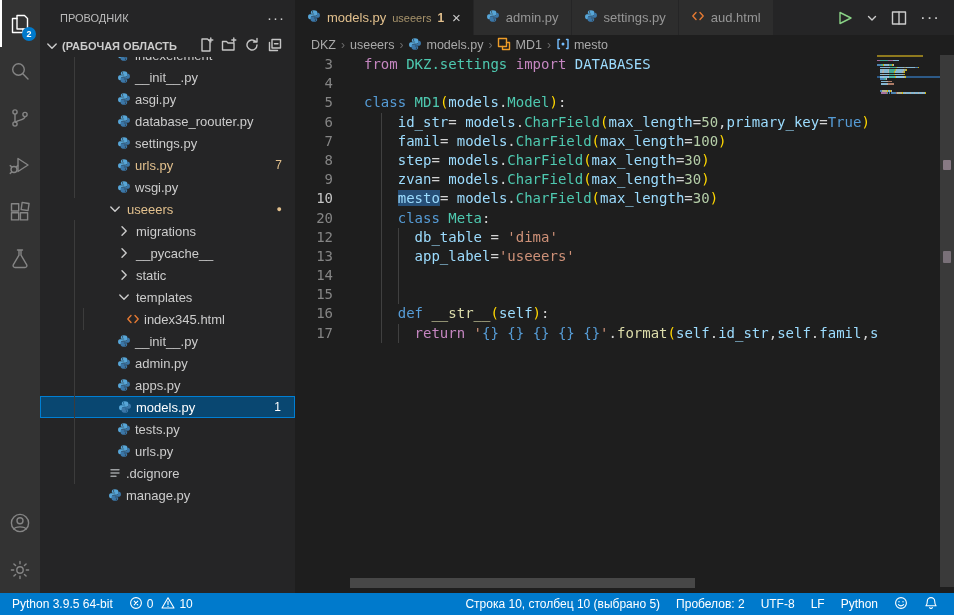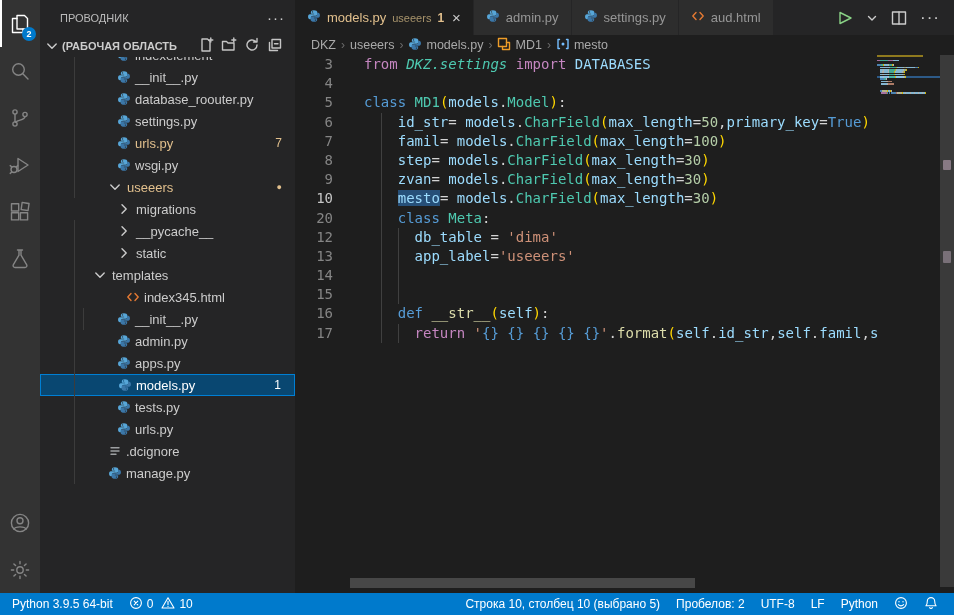--- a/index.html
+++ b/index.html
@@ -182,20 +182,29 @@
         </span>
         <span class="tlabel">__init__.py</span>
       </div>
       <div class="trow" style="padding-left: 76px;">
         <span class="ticon">
           <svg width="14" height="14" viewBox="0 0 16 16">
             <path fill="#57A6D8" d="M7.9 1.3c-2.3 0-3.5 1-3.5 2.5v1.7h3.7v.6H3.2c-1.3 0-2 1.1-2 2.8 0 1.7.8 2.9 2 2.9h1.3V9.9c0-1.3 1-2.3 2.3-2.3h3c1.2 0 2-.9 2-2V3.8c0-1.5-1.6-2.5-3.9-2.5zM6.4 2.7a.65.65 0 110 1.3.65.65 0 010-1.3z"></path>
             <path fill="#3B77A8" d="M8.1 14.7c2.3 0 3.5-1 3.5-2.5v-1.7H7.9v-.6h4.9c1.3 0 2-1.1 2-2.8 0-1.7-.8-2.9-2-2.9h-1.3v1.9c0 1.3-1 2.3-2.3 2.3h-3c-1.2 0-2 .9-2 2v1.8c0 1.5 1.6 2.5 3.9 2.5zm1.5-1.4a.65.65 0 110-1.3.65.65 0 010 1.3z"></path>
           </svg>
         </span>
+        <span class="tlabel">asgi.py</span>
+      </div>
+      <div class="trow" style="padding-left: 76px;">
+        <span class="ticon">
+          <svg width="14" height="14" viewBox="0 0 16 16">
+            <path fill="#57A6D8" d="M7.9 1.3c-2.3 0-3.5 1-3.5 2.5v1.7h3.7v.6H3.2c-1.3 0-2 1.1-2 2.8 0 1.7.8 2.9 2 2.9h1.3V9.9c0-1.3 1-2.3 2.3-2.3h3c1.2 0 2-.9 2-2V3.8c0-1.5-1.6-2.5-3.9-2.5zM6.4 2.7a.65.65 0 110 1.3.65.65 0 010-1.3z"></path>
+            <path fill="#3B77A8" d="M8.1 14.7c2.3 0 3.5-1 3.5-2.5v-1.7H7.9v-.6h4.9c1.3 0 2-1.1 2-2.8 0-1.7-.8-2.9-2-2.9h-1.3v1.9c0 1.3-1 2.3-2.3 2.3h-3c-1.2 0-2 .9-2 2v1.8c0 1.5 1.6 2.5 3.9 2.5zm1.5-1.4a.65.65 0 110-1.3.65.65 0 010 1.3z"></path>
+          </svg>
+        </span>
         <span class="tlabel">database_roouter.py</span>
       </div>
       <div class="trow" style="padding-left: 76px;">
         <span class="ticon">
           <svg width="14" height="14" viewBox="0 0 16 16">
             <path fill="#57A6D8" d="M7.9 1.3c-2.3 0-3.5 1-3.5 2.5v1.7h3.7v.6H3.2c-1.3 0-2 1.1-2 2.8 0 1.7.8 2.9 2 2.9h1.3V9.9c0-1.3 1-2.3 2.3-2.3h3c1.2 0 2-.9 2-2V3.8c0-1.5-1.6-2.5-3.9-2.5zM6.4 2.7a.65.65 0 110 1.3.65.65 0 010-1.3z"></path>
             <path fill="#3B77A8" d="M8.1 14.7c2.3 0 3.5-1 3.5-2.5v-1.7H7.9v-.6h4.9c1.3 0 2-1.1 2-2.8 0-1.7-.8-2.9-2-2.9h-1.3v1.9c0 1.3-1 2.3-2.3 2.3h-3c-1.2 0-2 .9-2 2v1.8c0 1.5 1.6 2.5 3.9 2.5zm1.5-1.4a.65.65 0 110-1.3.65.65 0 010 1.3z"></path>
           </svg>
         </span>
         <span class="tlabel">settings.py</span>
@@ -237,21 +246,21 @@
             <path d="M6 3.8 10.2 8 6 12.2"></path>
           </svg></span>
         <span class="tlabel">__pycache__</span>
       </div>
       <div class="trow" style="padding-left: 76px;">
         <span class="tchev"><svg width="16" height="16" viewBox="0 0 16 16" fill="none" stroke="currentColor" stroke-width="1.4" stroke-linecap="round" stroke-linejoin="round">
             <path d="M6 3.8 10.2 8 6 12.2"></path>
           </svg></span>
         <span class="tlabel">static</span>
       </div>
-      <div class="trow" style="padding-left: 52px;">
+      <div class="trow" style="padding-left: 76px;">
         <span class="tchev"><svg width="16" height="16" viewBox="0 0 16 16" fill="none" stroke="currentColor" stroke-width="1.4" stroke-linecap="round" stroke-linejoin="round">
             <path d="M3.8 6 8 10.2 12.2 6"></path>
           </svg></span>
         <span class="tlabel">templates</span>
       </div>
       <div class="trow" style="padding-left: 85px;">
         <span class="ticon">
           <svg width="14" height="14" viewBox="0 0 14 14" fill="none" stroke="#E37933" stroke-width="1.4" stroke-linecap="round" stroke-linejoin="round">
             <path d="M5 3.5 1.8 7 5 10.5M9 3.5 12.2 7 9 10.5"></path>
           </svg>
@@ -442,21 +451,21 @@
         <span class="ticon"><svg width="14" height="14" viewBox="0 0 14 14" fill="none" stroke="currentColor" stroke-width="1.4" stroke-linecap="round" stroke-linejoin="round">
             <path d="M3.5 2.5H2v9h1.5M10.5 2.5H12v9h-1.5" stroke="#75BEFF"></path>
             <circle cx="7" cy="7" r="1.5" fill="#75BEFF" stroke="none"></circle>
           </svg></span>
         <span>mesto</span>
       </span>
     </div>
   <div id="codearea" class="mono">
       <div class="cline">
         <span class="ln">3</span>
-        <span class="lc"><span style="color: rgb(197, 134, 192);">from </span><span style="color: rgb(78, 201, 176); font-style: italic;">DKZ.settings</span><span style="color: rgb(197, 134, 192);"> import </span><span style="color: rgb(156, 220, 254);">DATABASES</span></span>
+        <span class="lc"><span style="color: rgb(197, 134, 192);">from </span><span style="color: rgb(78, 201, 176);">DKZ.settings</span><span style="color: rgb(197, 134, 192);"> import </span><span style="color: rgb(156, 220, 254);">DATABASES</span></span>
       </div>
       <div class="cline">
         <span class="ln">4</span>
         <span class="lc"></span>
       </div>
       <div class="cline">
         <span class="ln">5</span>
         <span class="lc"><span style="color: rgb(86, 156, 214);">class </span><span style="color: rgb(78, 201, 176);">MD1</span><span style="color: rgb(255, 215, 0);">(</span><span style="color: rgb(156, 220, 254);">models</span><span style="color: rgb(212, 212, 212);">.</span><span style="color: rgb(78, 201, 176);">Model</span><span style="color: rgb(255, 215, 0);">)</span><span style="color: rgb(212, 212, 212);">:</span></span>
       </div>
       <div class="cline">

